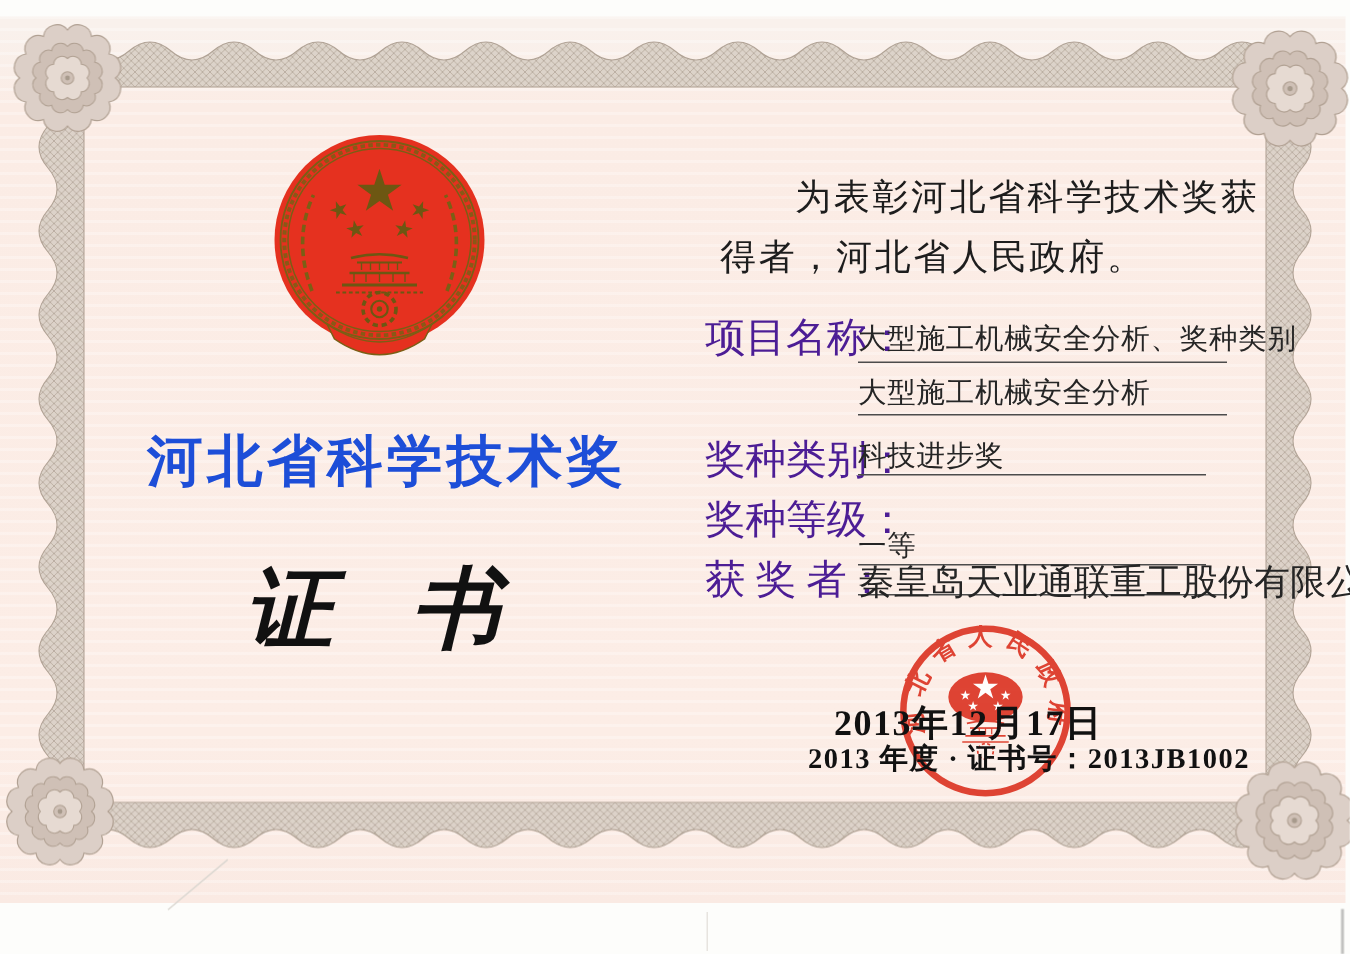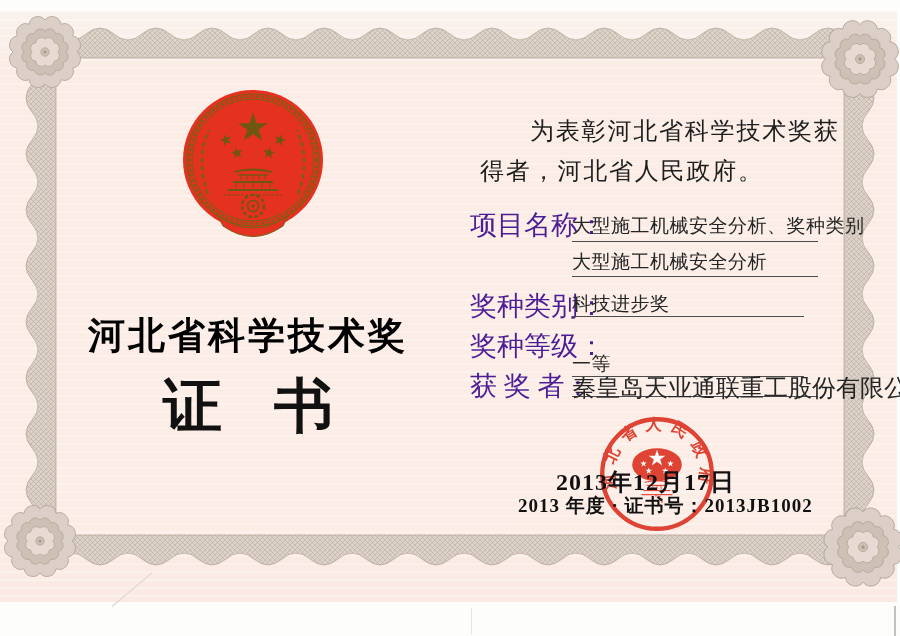--- a/index.html
+++ b/index.html
@@ -10,28 +10,28 @@
   }
   .paper{
     position:absolute;left:0;top:11px;width:897px;height:591px;
     background:
       repeating-linear-gradient(180deg, rgba(255,255,255,0.28) 0 2px, rgba(0,0,0,0) 2px 8px),
       linear-gradient(180deg,#f9f1ec 0 10px,#fbece5 60px,#fcede6 480px,#faeae3 100%);
   }
   .border-svg{position:absolute;left:0;top:0;width:900px;height:636px;pointer-events:none;}
   .emblem-svg{position:absolute;left:178px;top:88px;width:150px;height:164px;}
   .award-title{
-    position:absolute;left:88px;top:283px;width:340px;text-align:left;
+    position:absolute;left:88px;top:283px;width:340px;text-align:center;
     font-family:"Liberation Sans","DejaVu Sans",sans-serif;
-    font-size:37px;font-weight:900;letter-spacing:3px;color:#000000;white-space:nowrap;margin-top:28px;
+    font-size:37px;font-weight:900;letter-spacing:3px;color:#1d4ed8;white-space:nowrap;
   }
   .cert-title{
     position:absolute;left:163px;top:367px;
     font-family:"Liberation Sans","DejaVu Sans",sans-serif;
-    font-size:59px;font-weight:900;letter-spacing:52px;color:#111;white-space:nowrap;
+    font-size:59px;font-weight:900;letter-spacing:52px;color:#111;white-space:nowrap;font-style:italic;
   }
   .intro{
     position:absolute;left:480px;width:372px;color:#1d1d1d;
     font-size:24px;letter-spacing:1.8px;white-space:nowrap;
   }
   .intro.l1{top:115px;padding-left:50px;}
   .intro.l2{top:155px;}
   .flabel{
     position:absolute;left:470px;color:#4c1d95;
     font-size:27px;letter-spacing:0;white-space:nowrap;
@@ -39,21 +39,21 @@
   .fval{
     position:absolute;left:572px;color:#252525;
     font-size:19px;letter-spacing:0.5px;white-space:nowrap;
     border-bottom:1.5px solid #4c4c4c;
   }
   .date-line{
     position:absolute;left:556px;top:466px;width:200px;text-align:left;
     font-size:24px;font-weight:bold;color:#111;letter-spacing:1px;white-space:nowrap;z-index:5;
   }
   .meta-line{
-    position:absolute;left:518px;top:493px;width:336px;text-align:left;
+    position:absolute;left:518px;top:493px;width:336px;text-align:center;
     font-size:19px;font-weight:bold;color:#111;letter-spacing:1px;white-space:nowrap;z-index:5;
   }
   .seal-svg{position:absolute;left:595px;top:412px;width:124px;height:124px;z-index:4;}
   .crease-a{position:absolute;left:112px;top:606px;width:52px;height:1px;background:#dbd7d1;
     transform:rotate(-40deg);transform-origin:left center;}
   .crease-b{position:absolute;left:471px;top:608px;width:1px;height:26px;background:#e7e4df;}
   .page-edge{position:absolute;left:894px;top:606px;width:2px;height:30px;background:#9a9a98;opacity:.6;}
 </style>
 </head>
 <body>

